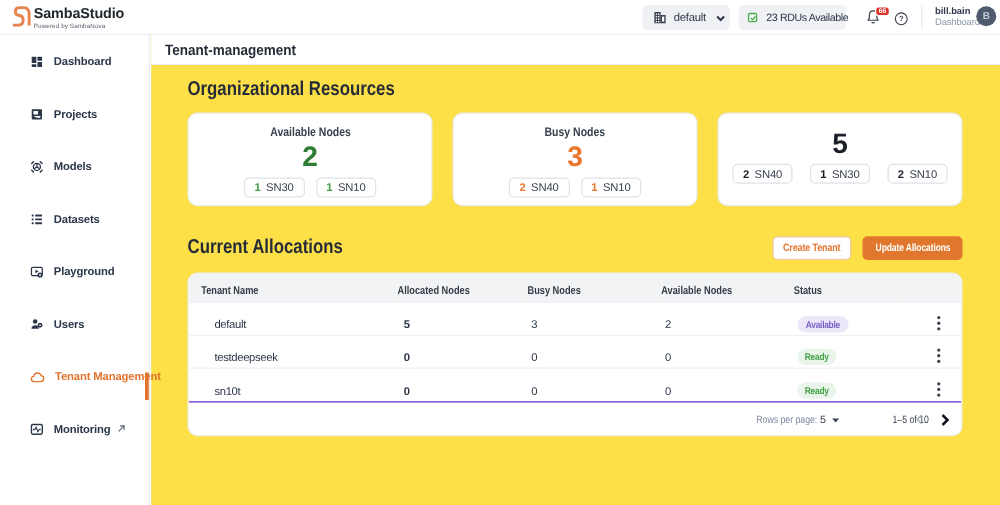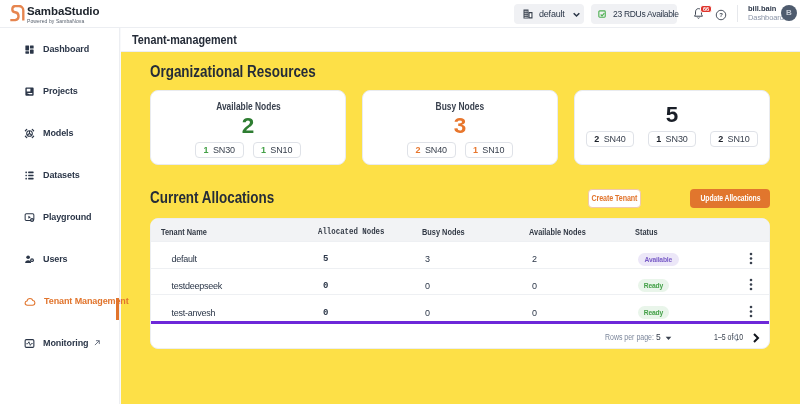--- a/index.html
+++ b/index.html
@@ -36,39 +36,39 @@
 .orange { color:#e8762c; }
 .dark { color:#1a1f28; }
 .chips { display:flex; justify-content:center; gap:9px; margin-top:4px; }
 .chip { border:1px solid #dfe2e8; border-radius:4px; background:#fff; padding:2px 7.5px; font-size:9px; letter-spacing:-0.1px; color:#39414e; }
 .chip b { margin-right:2px; } .chip b.g { color:#43a047; }
 .chip b.o { color:#e8762c; }
 .chip b.d { color:#1a1f28; }
 .carow { display:flex; align-items:center; margin-top:24px; }
 .carow .sechead { flex:1; }
 .btn { height:19px; border-radius:4px; font-size:8.5px; font-weight:bold; letter-spacing:-0.1px; display:flex; align-items:center; justify-content:center; }
-.btn-outline { border:1px solid #f0c9ab; color:#e1742c; background:#fff; margin-right:9px; width:53px; }
-.btn-fill { background:#e1762d; color:#fff; width:80px;margin-left:40px; }
+.btn-outline { border:1px solid #f0c9ab; color:#e1742c; background:#fff; margin-right:9px; width:63px; }
+.btn-fill { background:#e1762d; color:#fff; width:80px; }
 .tablebox { margin-top:10px; background:#fff; border:1px solid #eceef1; border-radius:8px; overflow:hidden; }
 table { width:100%; border-collapse:collapse; }
 thead td { background:#f2f3f5; font-size:9px; font-weight:bold; color:#333a46; height:23px; padding-top:5px; }
 tbody td { font-size:9px; letter-spacing:-0.25px; color:#2b3648; height:26.6px; padding-top:9px; border-top:1px solid #eef0f3; }
 tbody td.c2 { padding-left:5px; } tbody td.c3, tbody td.c4 { padding-left:3px; }
 td.c1 { padding-left:10px; width:167px; }
 tbody td.c1 { padding-left:20.5px; }
-td.c2 { width:104px;font-family:Liberation Mono, monospace; }
+td.c2 { width:104px; }
 td.c3 { width:107px; }
 td.c4 { width:106px; }
 td.c5 { width:87px; }
 td.c6 { text-align:right; padding-right:16px; }
 .pill { display:inline-block; border-radius:6.5px; padding:2px 4px; font-size:8px; font-weight:bold; margin-left:3px; }
 .pill.avail { background:#ece7f8; color:#7a5dc7; }
 .pill.ready { background:#e9f5ea; color:#43a047; }
 
-.tfoot { height:26.5px; position:relative; border-top:3px solid #6d28d9; font-size:8.5px; color:#7c879b; }
+.tfoot { height:26.5px; position:relative; border-top:1px solid #6d28d9; font-size:8.5px; color:#7c879b; }
 .cx { display:inline-block; transform:scaleX(0.84); transform-origin:0 50%; white-space:nowrap; }
 .cx9 { display:inline-block; transform:scaleX(0.9); transform-origin:0 50%; white-space:nowrap; }
 .cx82 { display:inline-block; transform:scaleX(0.82); transform-origin:0 50%; white-space:nowrap; }
 .cxc { display:inline-block; transform:scaleX(0.84); transform-origin:50% 50%; white-space:nowrap; }
 </style>
 </head>
 <body>
 <div class="topbar">
   <div class="logo">
     <svg width="17" height="16.5" viewBox="0 0 32 32">
@@ -246,21 +246,21 @@
               <td class="c3">0</td>
               <td class="c4">0</td>
               <td class="c5"><span class="pill ready"><span class="cxc">Ready</span></span></td>
               <td class="c6"><svg width="4" height="13" viewBox="0 0 4 13">
                   <circle cx="2" cy="2" r="1.3" fill="#39414e"></circle>
                   <circle cx="2" cy="6.5" r="1.3" fill="#39414e"></circle>
                   <circle cx="2" cy="11" r="1.3" fill="#39414e"></circle>
                 </svg></td>
             </tr>
           <tr>
-              <td class="c1">test-anvesh</td>
+              <td class="c1">sn10t</td>
               <td class="c2"><b>0</b></td>
               <td class="c3">0</td>
               <td class="c4">0</td>
               <td class="c5"><span class="pill ready"><span class="cxc">Ready</span></span></td>
               <td class="c6"><svg width="4" height="13" viewBox="0 0 4 13">
                   <circle cx="2" cy="2" r="1.3" fill="#39414e"></circle>
                   <circle cx="2" cy="6.5" r="1.3" fill="#39414e"></circle>
                   <circle cx="2" cy="11" r="1.3" fill="#39414e"></circle>
                 </svg></td>
             </tr>

